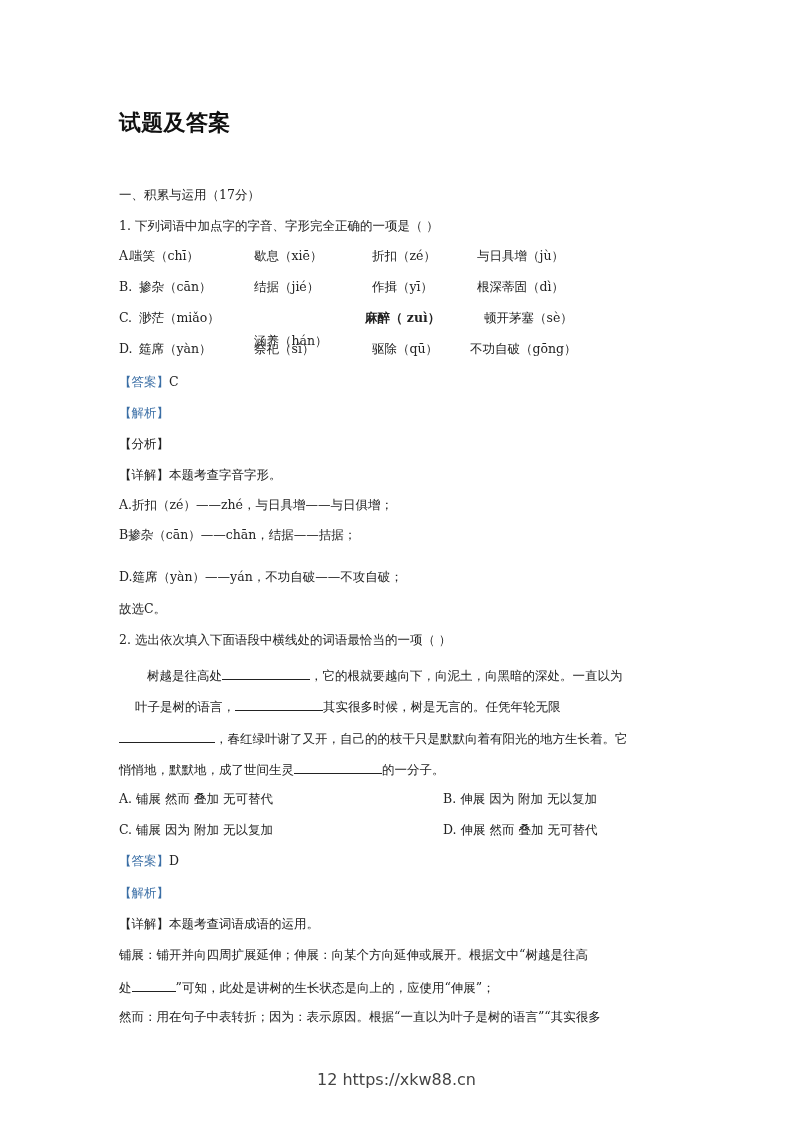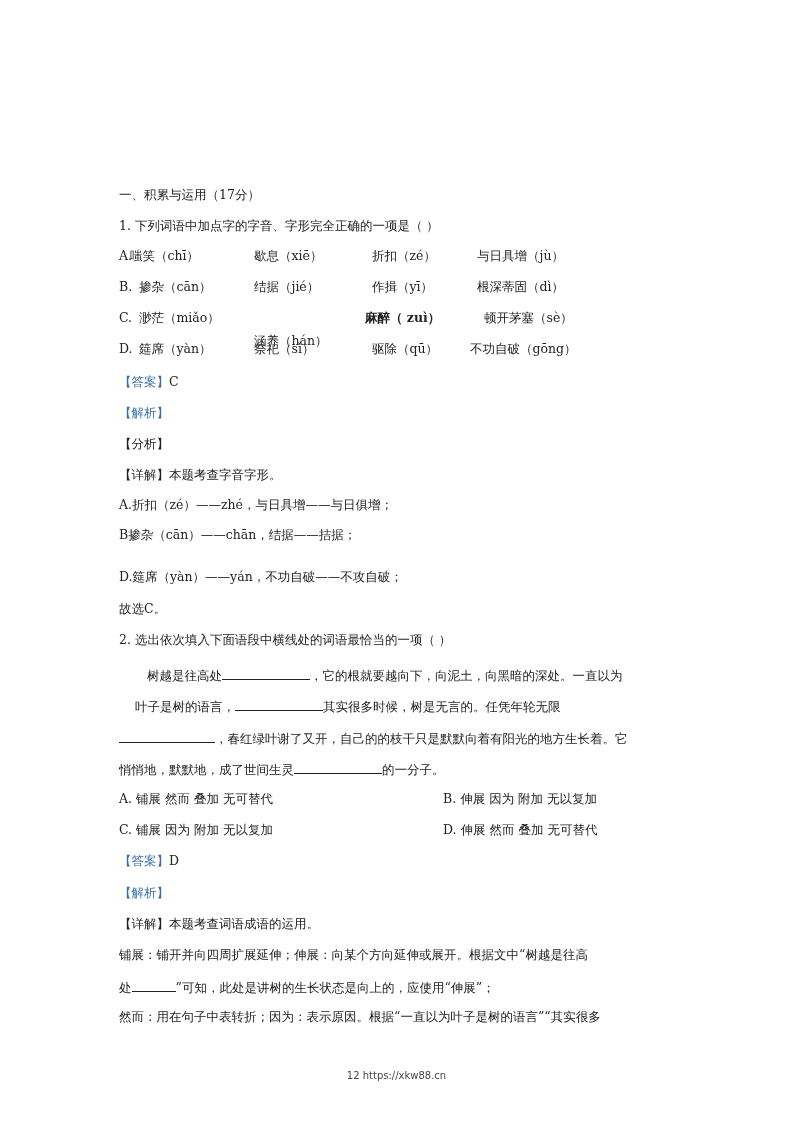--- a/index.html
+++ b/index.html
@@ -6,26 +6,27 @@
   body { width: 793px; height: 1122px; position: relative; overflow: hidden;
          font-family: "DejaVu Serif", "Liberation Serif", serif; color: #222; }
   .title { position: absolute; left: 119px; top: 98px; width: 570px;
            font-family: "DejaVu Serif", serif; font-weight: bold; font-size: 22px;
            line-height: 48px; color: #111; letter-spacing: 0.3px; }
   .line { position: absolute; left: 119px; font-size: 12.5px; line-height: 18px; white-space: nowrap; color: #222; }
   .opt { position: absolute; font-size: 12.5px; line-height: 18px; white-space: nowrap; }
   .blue { color: #3a6ea5; }
   .blank { display: inline-block; border-bottom: 1px solid #222; height: 14px; vertical-align: baseline; }
   .footer { position: absolute; left: 0; width: 793px; top: 1070px; text-align: center;
-            font-family: "DejaVu Sans", sans-serif; font-size: 10px; color: #444; }
+            font-family: "DejaVu Sans", sans-serif; font-size: 16px; color: #444; }
 </style>
 </head>
 <body>
 
 <div class="title">
+  <div>试题及答案</div>
 </div>
 
 <div class="line" style="top:186px;">一、积累与运用（17分）</div>
 
 <div class="line" style="top:217px;">1. 下列词语中加点字的字音、字形完全正确的一项是（     ）</div>
 
 <div class="opt" style="left:119px; top:247px;">A.</div>
 <div class="opt" style="left:130px; top:247px;">嗤笑（chī）</div>
 <div class="opt" style="left:254px; top:247px;">歇息（xiē）</div>
 <div class="opt" style="left:372px; top:247px;">折扣（zé）</div>

